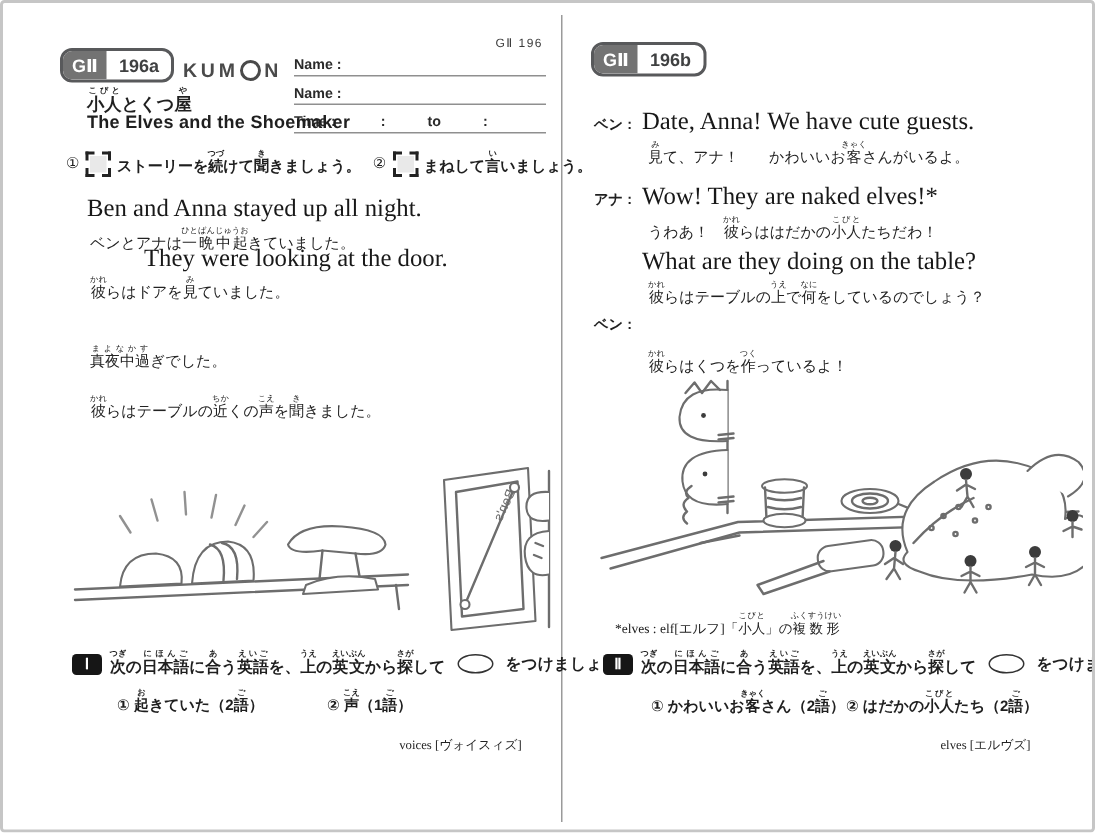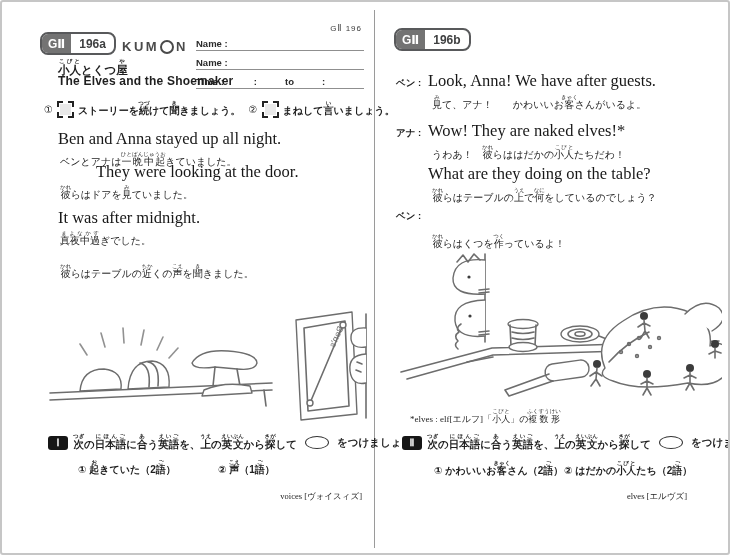--- a/index.html
+++ b/index.html
@@ -117,21 +117,20 @@
     <span class="sticker"></span>
     <span>まねして<ruby>言<rt>い</rt></ruby>いましょう。</span>
   </div>
 
   <div class="abs en-line" style="left:56px;top:127px;">Ben and Anna stayed up all night.</div>
   <div class="abs ja-line" style="left:58px;top:149px;">ベンとアナは<ruby>一晩中起<rt>ひとばんじゅうお</rt></ruby>きていました。</div>
 
   <div class="abs en-line" style="left:56px;top:160px;margin-left:38px;">They were looking at the door.</div>
   <div class="abs ja-line" style="left:58px;top:182px;"><ruby>彼<rt>かれ</rt></ruby>らはドアを<ruby>見<rt>み</rt></ruby>ていました。</div>
 
-  <div class="abs en-line" style="left:56px;top:206px;">It was after midnight.</div>
   <div class="abs ja-line" style="left:58px;top:228px;"><ruby>真夜中過<rt>まよなかす</rt></ruby>ぎでした。</div>
 
   <div class="abs ja-line" style="left:58px;top:261px;"><ruby>彼<rt>かれ</rt></ruby>らはテーブルの<ruby>近<rt>ちか</rt></ruby>くの<ruby>声<rt>こえ</rt></ruby>を<ruby>聞<rt>き</rt></ruby>きました。</div>
 
   <svg class="abs" style="left:42px;top:300px;" width="325" height="125" viewBox="0 0 325 125">
     <g>
       <path class="sk" d="M6,91 L228,81"></path>
       <path class="sk" d="M6,98 L228,88"></path>
       <path class="sk" d="M220,88 L222,104"></path>
     </g>
@@ -172,32 +171,32 @@
 
   <div class="abs task" style="left:46px;top:431px;">
     <span class="tasknum">Ⅰ</span>
     <span><ruby>次<rt>つぎ</rt></ruby>の<ruby>日本語<rt>にほんご</rt></ruby>に<ruby>合<rt>あ</rt></ruby>う<ruby>英語<rt>えいご</rt></ruby>を、<ruby>上<rt>うえ</rt></ruby>の<ruby>英文<rt>えいぶん</rt></ruby>から<ruby>探<rt>さが</rt></ruby>して</span>
     <span class="oval"></span>
     <span>をつけましょう。</span>
   </div>
   <div class="abs option" style="left:76px;top:457px;">① <ruby>起<rt>お</rt></ruby>きていた（2<ruby>語<rt>ご</rt></ruby>）</div>
   <div class="abs option" style="left:216px;top:457px;">② <ruby>声<rt>こえ</rt></ruby>（1<ruby>語<rt>ご</rt></ruby>）</div>
 
-  <div class="abs pron" style="left:230px;top:489px;width:130px;text-align:right;">voices [ヴォイスィズ]</div>
+  <div class="abs pron" style="left:240px;top:489px;width:130px;text-align:center;">voices [ヴォイスィズ]</div>
 
   <div class="abs" style="left:392px;top:26px;">
     <div class="badge">
       <span class="lv">GⅡ</span>
       <span class="no">196b</span>
     </div>
   </div>
 
   <div class="abs dlg" style="left:394px;top:69px;">
     <span class="spk">ベン :</span>
-    <span class="en-line">Look, Anna! We have after guests.</span>
+    <span class="en-line">Date, Anna! We have cute guests.</span>
   </div>
   <div class="abs ja-line" style="left:430px;top:92px;"><ruby>見<rt>み</rt></ruby>て、アナ！　　かわいいお<ruby>客<rt>きゃく</rt></ruby>さんがいるよ。</div>
 
   <div class="abs dlg" style="left:394px;top:119px;">
     <span class="spk">アナ :</span>
     <span class="en-line">Wow! They are naked elves!*</span>
   </div>
   <div class="abs ja-line" style="left:430px;top:142px;">うわあ！　<ruby>彼<rt>かれ</rt></ruby>らははだかの<ruby>小人<rt>こびと</rt></ruby>たちだわ！</div>
 
   <div class="abs dlg" style="left:394px;top:162px;">

